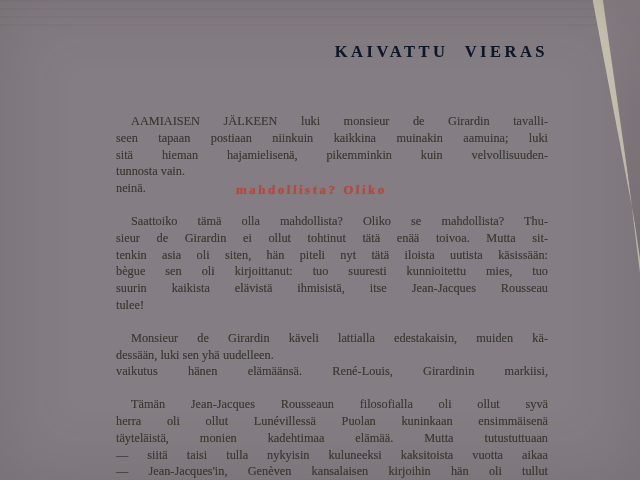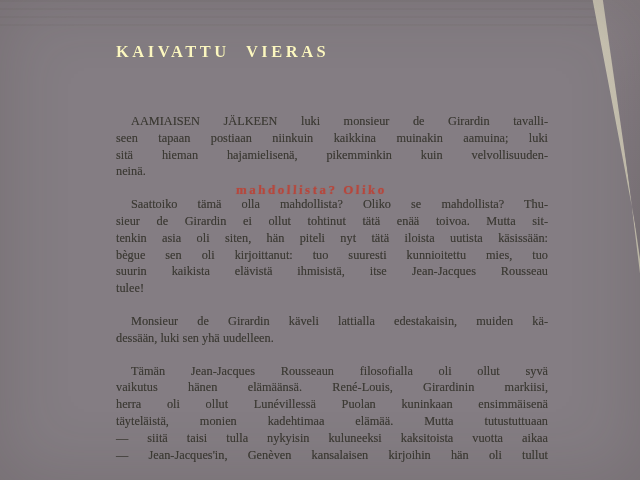--- a/index.html
+++ b/index.html
@@ -39,24 +39,24 @@
   }
   
   .backdrop{
     position:absolute;inset:0;
     background:linear-gradient(160deg,#938b90 0%,#837b81 45%,#746d72 100%);
     clip-path:polygon(94.2% 0, 100% 0, 100% 54%);
   }
 
   .title{
     position:absolute;left:116px;top:44px;width:432px;
-    text-align:left;
+    text-align:right;
     font-size:16.5px;font-weight:600;line-height:1;
     letter-spacing:3.5px;word-spacing:9px;
-    color:#fef9c3;
+    color:#0f172a;
     text-shadow:0 0 .6px rgba(59,57,51,.55);
   }
 
   .text-col{
     position:absolute;left:116px;top:97px;width:432px;
     color:#3c3a34;
   }
   .line{
     font-size:12.3px;line-height:16.8px;height:16.8px;
     text-align:justify;text-align-last:justify;
@@ -94,31 +94,32 @@
   <div class="edge-highlight"></div>
   <div class="backdrop"></div>
 
   <div class="title">KAIVATTU VIERAS</div>
 
   <div class="text-col">
 
   <div class="line indent">AAMIAISEN JÄLKEEN luki monsieur de Girardin tavalli-</div>
       <div class="line">seen tapaan postiaan niinkuin kaikkina muinakin aamuina; luki</div>
       <div class="line">sitä hieman hajamielisenä, pikemminkin kuin velvollisuuden-</div>
+      <div class="line noJust">tunnosta vain.</div>
       <div class="line noJust">neinä.</div>
       <div class="line indent">Saattoiko tämä olla mahdollista? Oliko se mahdollista? Thu-</div>
       <div class="line">sieur de Girardin ei ollut tohtinut tätä enää toivoa. Mutta sit-</div>
       <div class="line">tenkin asia oli siten, hän piteli nyt tätä iloista uutista käsissään:</div>
       <div class="line">bègue sen oli kirjoittanut: tuo suuresti kunnioitettu mies, tuo</div>
       <div class="line">suurin kaikista elävistä ihmisistä, itse Jean-Jacques Rousseau</div>
       <div class="line noJust">tulee!</div>
       <div class="line indent">Monsieur de Girardin käveli lattialla edestakaisin, muiden kä-</div>
       <div class="line noJust">dessään, luki sen yhä uudelleen.</div>
+      <div class="line">vaikutus hänen elämäänsä. René-Louis, Girardinin markiisi,</div>
       <div class="line indent">Tämän Jean-Jacques Rousseaun filosofialla oli ollut syvä</div>
-      <div class="line">vaikutus hänen elämäänsä. René-Louis, Girardinin markiisi,</div>
       <div class="line">herra oli ollut Lunévillessä Puolan kuninkaan ensimmäisenä</div>
       <div class="line">täyteläistä, monien kadehtimaa elämää. Mutta tutustuttuaan</div>
       <div class="line">— siitä taisi tulla nykyisin kuluneeksi kaksitoista vuotta aikaa</div>
       <div class="line">— Jean-Jacques'in, Genèven kansalaisen kirjoihin hän oli tullut</div>
     </div>
 
   <div class="overprint">mahdollista? Oliko</div>
 
   <div class="vignette"></div>
 </div>

